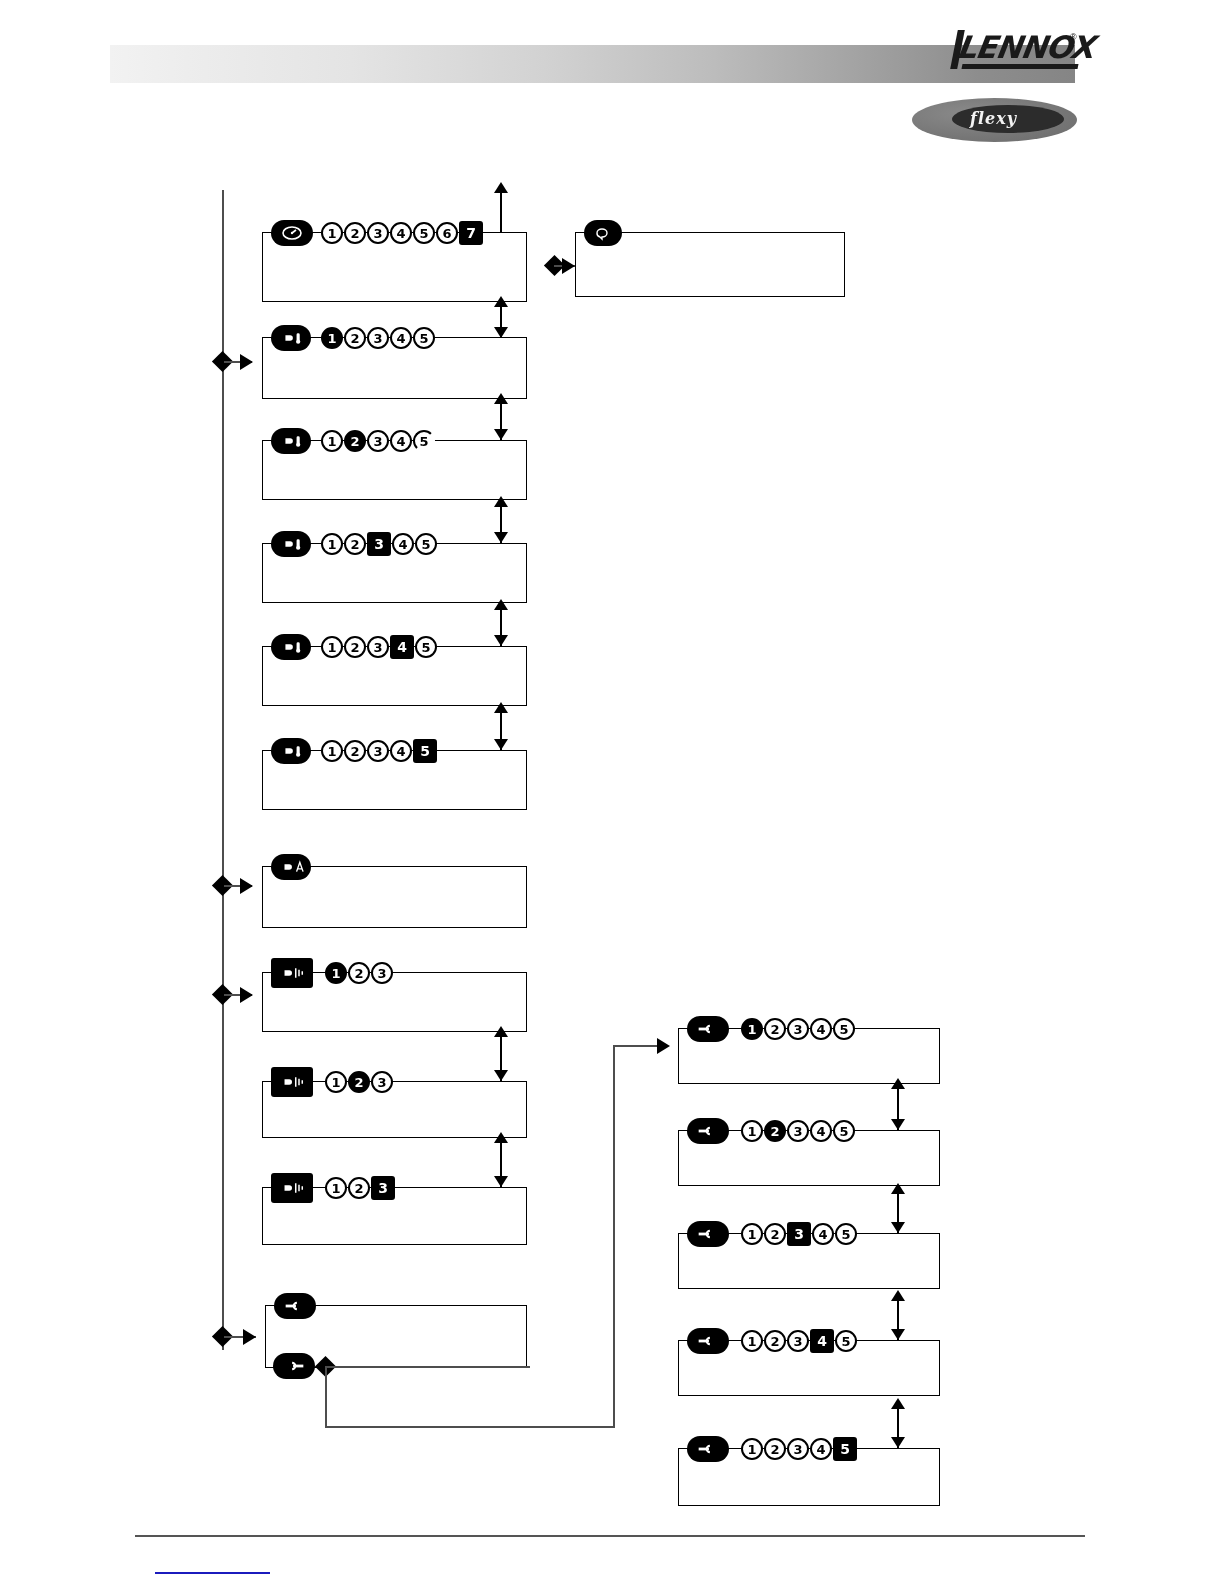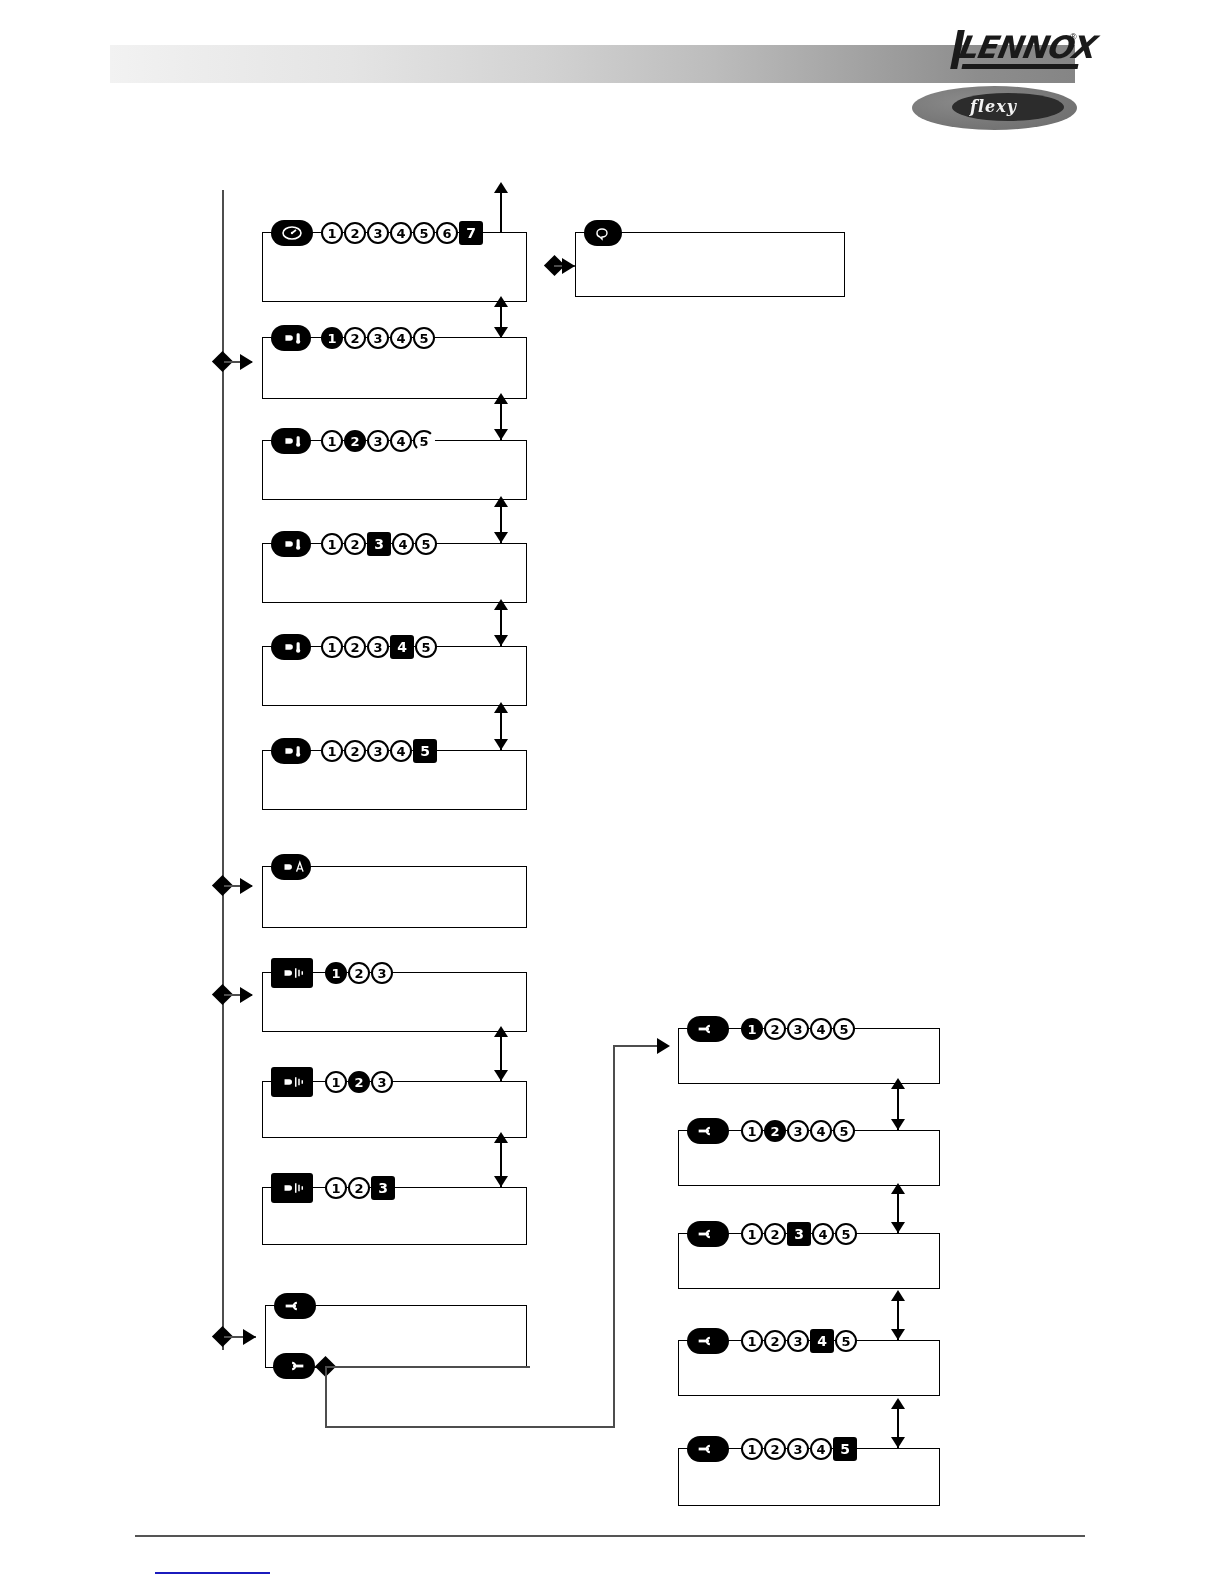--- a/index.html
+++ b/index.html
@@ -24,21 +24,21 @@
   }
   #lennox-rule{
     position:absolute;left:2px;top:34px;width:116px;height:5px;background:#1a1a1a;
     transform:skewX(-11deg);
   }
   #lennox-slash{
     position:absolute;left:-6px;top:0px;width:7px;height:39px;background:#1a1a1a;
     transform:skewX(-11deg);
   }
   #flexy-logo{
-    position:absolute;left:912px;top:86px;width:165px;height:44px;
+    position:absolute;left:912px;top:98px;width:165px;height:44px;
   }
   #flexy-outer{
     position:absolute;left:0;top:0;width:165px;height:44px;border-radius:50%;
     background:radial-gradient(ellipse at 35% 35%,#8a8a8a 0%,#767676 60%,#6b6b6b 100%);
   }
   #flexy-inner{
     position:absolute;left:40px;top:7px;width:112px;height:28px;border-radius:50%;
     background:#2c2c2c;
   }
   #flexy-text{

